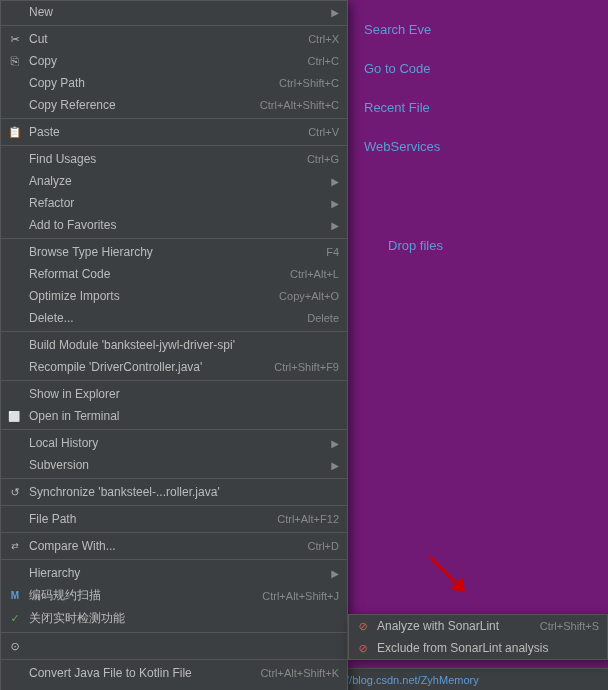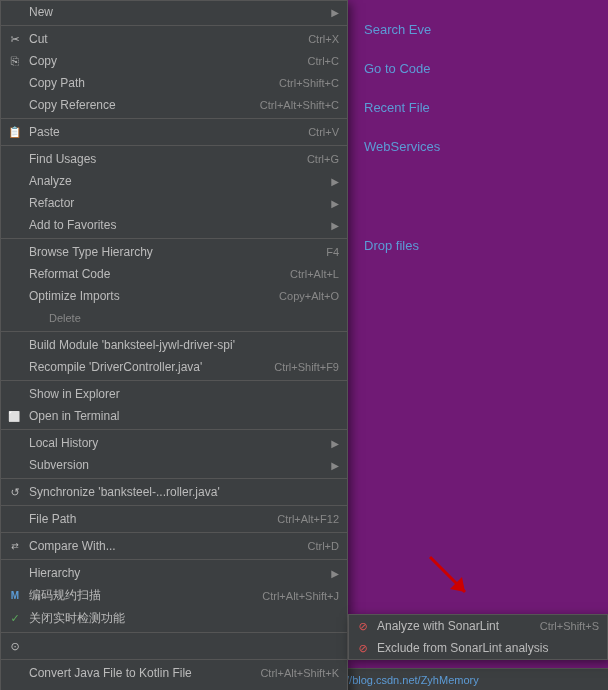--- a/index.html
+++ b/index.html
@@ -208,20 +208,21 @@
     <span class="label">Reformat Code</span>
     <span class="shortcut">Ctrl+Alt+L</span>
   </div>
 
   <div class="menu-item">
     <span class="label">Optimize Imports</span>
     <span class="shortcut">Copy+Alt+O</span>
   </div>
 
   <div class="menu-item">
+    <span class="label">Delete...</span>
     <span class="shortcut">Delete</span>
   </div>
 
   <div class="menu-separator"></div>
 
   <div class="menu-item">
     <span class="label">Build Module 'banksteel-jywl-driver-spi'</span>
   </div>
 
   <div class="menu-item">
@@ -322,21 +323,21 @@
     <span class="icon" style="color:#e05555;position:absolute;left:6px;">⊘</span>
     <span class="label">Exclude from SonarLint analysis</span>
   </div>
 </div>
 
 <div class="right-panel">
   <a class="right-panel-item">Search Eve</a>
   <a class="right-panel-item">Go to Code</a>
   <a class="right-panel-item">Recent File</a>
   <a class="right-panel-item">WebServices</a>
-  <a class="right-panel-item" style="margin-top:60px;">Drop files</a>
+  <a class="right-panel-item" style="margin-top:60px;margin-left:24px;">Drop files</a>
 </div>
 
 <div class="arrow-indicator">
   <svg width="60" height="60" viewBox="0 0 60 60">
     <line x1="10" y1="10" x2="45" y2="45" stroke="#cc0000" stroke-width="3"></line>
     <polygon points="45,45 30,42 42,30" fill="#cc0000"></polygon>
   </svg>
 </div>
 
 <div class="status-bar">

